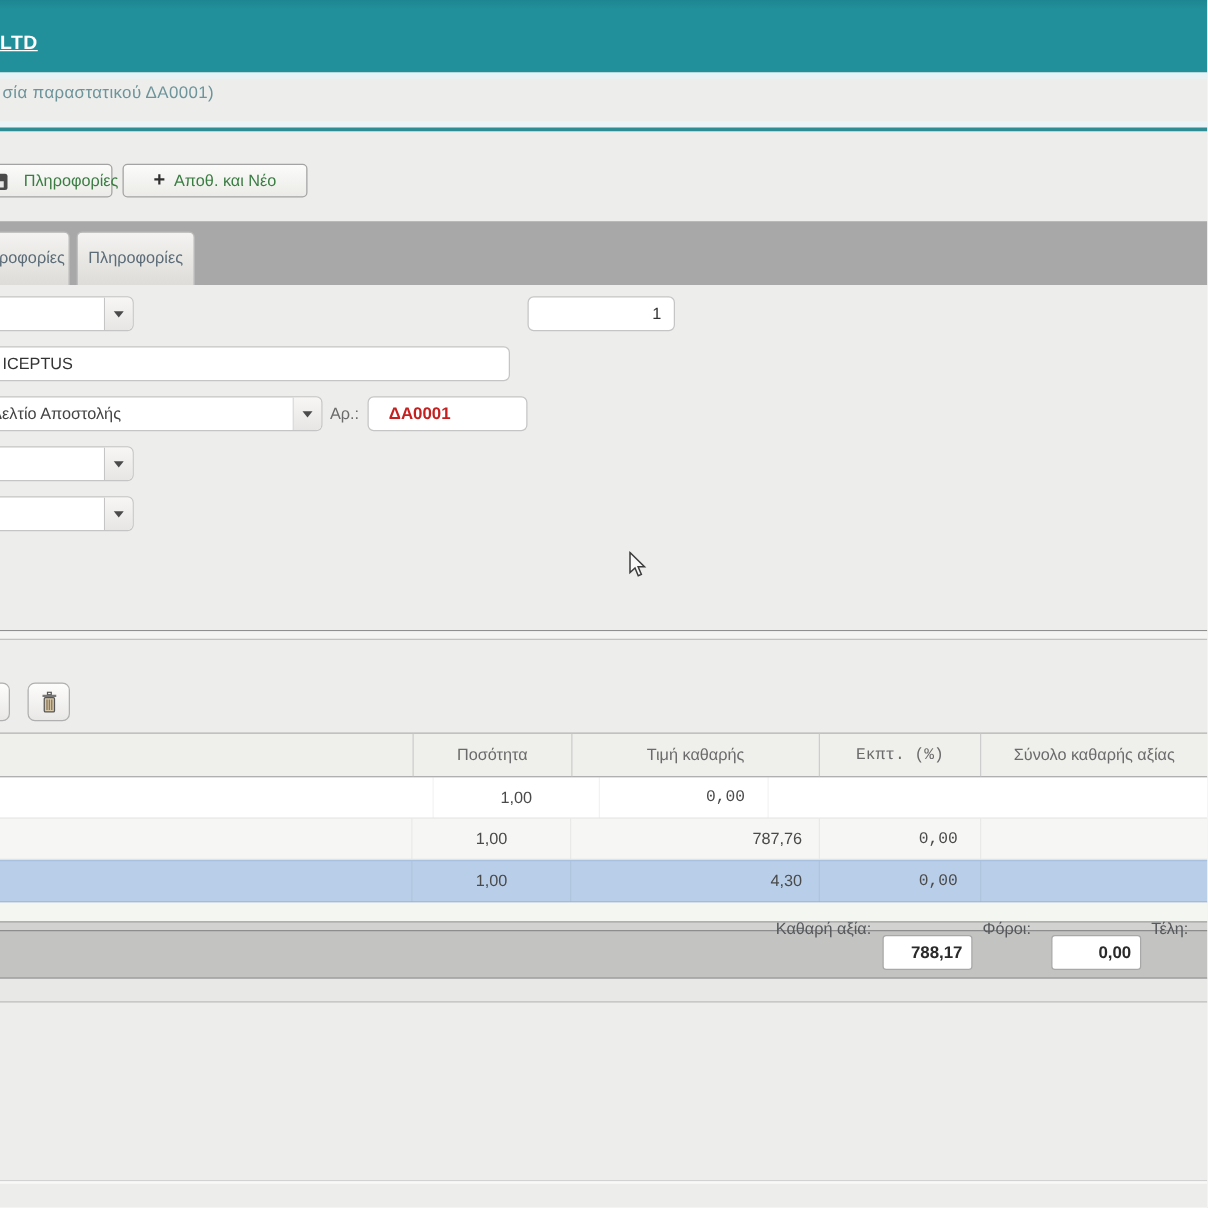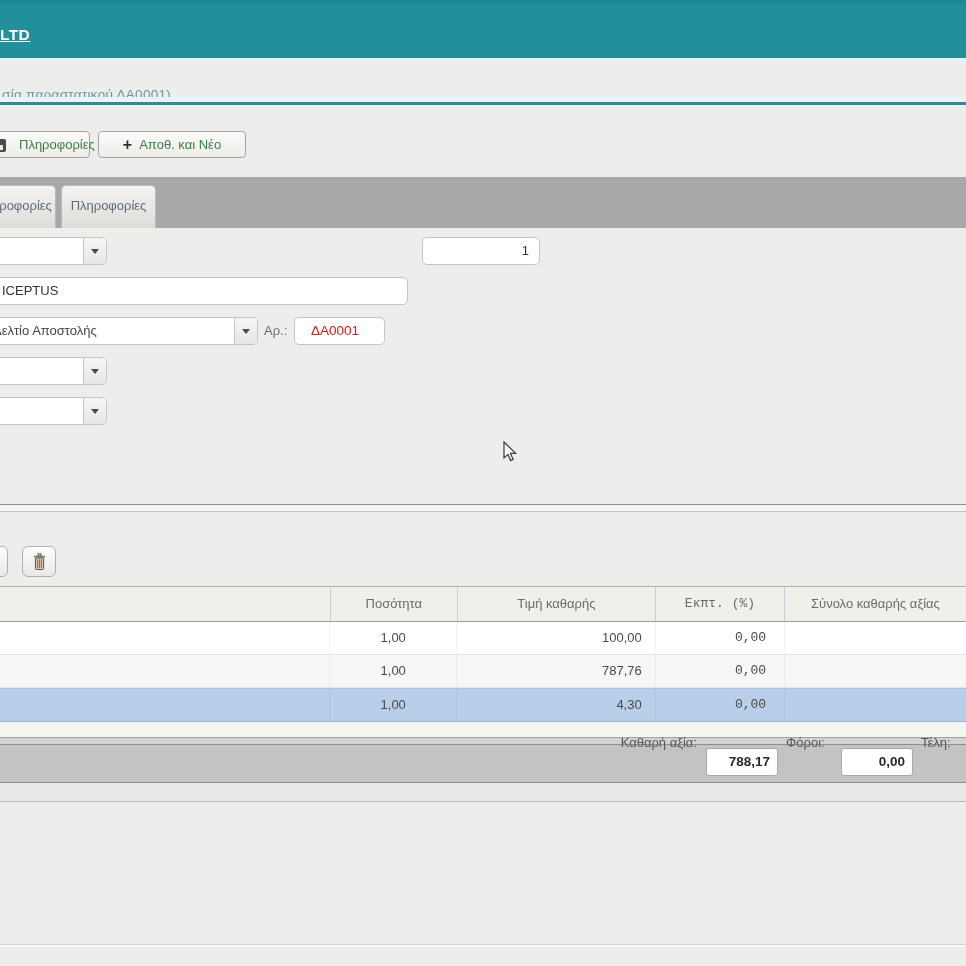--- a/index.html
+++ b/index.html
@@ -4,21 +4,21 @@
 <style>
   html,body{margin:0;padding:0;}
   .screen{position:relative;width:966px;height:966px;overflow:hidden;
     background:#ededeb;font-family:"Liberation Sans",sans-serif;font-size:13px;color:#444;}
   .abs{position:absolute;}
 
   
   .topbar{left:0;top:0;width:966px;height:58px;background:linear-gradient(#1d8591,#21909a 12%);}
   .brand{left:0;top:26px;color:#fff;font-weight:bold;font-size:15.5px;text-decoration:underline;letter-spacing:.4px;cursor:pointer;}
   .strip-blue1{left:0;top:58px;width:966px;height:5px;background:#e7f2f6;}
-  .subtitle{left:2px;top:87px;color:#6d949b;font-size:13.5px;letter-spacing:.3px;}
+  .subtitle{left:2px;top:66px;color:#6d949b;font-size:13.5px;letter-spacing:.3px;}
   .strip-blue2{left:0;top:97px;width:966px;height:5px;background:#eaf3f7;}
   .teal-line{left:0;top:102px;width:966px;height:3px;background:#2e8c94;}
 
   
   .btn{height:27px;border:1px solid #a3a3a3;border-radius:4px;
     background:linear-gradient(#fbfbfa,#ecebe8);box-sizing:border-box;
     display:flex;align-items:center;justify-content:center;gap:7px;cursor:pointer;
     color:#3a7d42;font-size:13px;}
   .btn-save{left:-24px;top:131px;width:114px;justify-content:flex-start;padding-left:42px;}
   .save-ico{position:absolute;left:16px;top:7px;width:13px;height:13px;background:#4a4a4a;border-radius:2px;}
@@ -39,21 +39,21 @@
   .dd .fieldtxt{flex:1;line-height:26px;padding-left:8px;color:#444;overflow:hidden;white-space:nowrap;}
   .dd .arrow{width:22px;border-left:1px solid #c5c5c5;background:linear-gradient(#f7f6f5,#e7e6e4);
     border-radius:0 4px 4px 0;display:flex;align-items:center;justify-content:center;}
   .tri{width:0;height:0;border-left:4px solid transparent;border-right:4px solid transparent;border-top:5px solid #4a4a4a;}
   .tin{height:28px;box-sizing:border-box;background:#fff;border:1px solid #c5c5c5;border-radius:5px;line-height:26px;color:#333;}
   .dd1{left:-60px;top:237px;width:167px;}
   .in-copies{left:422px;top:237px;width:118px;text-align:right;padding-right:10px;}
   .in-customer{left:-40px;top:277px;width:448px;padding-left:41px;}
   .dd3{left:-16px;top:317px;width:274px;}
   .lab-num{left:264px;top:317px;line-height:28px;color:#6b6b6b;}
-  .in-num{left:294px;top:317px;width:91px;padding-left:16px;font-weight:normal;color:#c4201f;font-size:13.5px;}
+  .in-num{left:294px;top:317px;width:128px;padding-left:16px;font-weight:bold;color:#c4201f;font-size:13.5px;}
   .dd4{left:-60px;top:357px;width:167px;}
   .dd5{left:-60px;top:397px;width:167px;}
 
   
   .hr1{left:0;top:504px;width:966px;height:1px;background:#8f8f8f;}
   .hr1b{left:0;top:505px;width:966px;height:6px;background:#f4f4f2;}
   .hr2{left:0;top:511px;width:966px;height:1px;background:#c2c2c2;}
 
   
   .tbtn{top:546px;height:31px;box-sizing:border-box;border:1px solid #b0b0b0;border-radius:6px;
@@ -180,21 +180,20 @@
       <div class="c desc"></div>
       <div class="c qty">Ποσότητα</div>
       <div class="c price" style="text-align:center;padding-right:0;">Τιμή καθαρής</div>
       <div class="c disc" style="text-align:center;padding-right:0;">Εκπτ. (%)</div>
       <div class="c tot">Σύνολο καθαρής αξίας</div>
     </div>
 
     <div class="grow">
       <div class="c desc"></div>
       <div class="c qty">1,00</div>
-      <div class="c price">100,00</div>
       <div class="c disc">0,00</div>
       <div class="c tot"></div>
     </div>
 
     <div class="grow alt">
       <div class="c desc"></div>
       <div class="c qty">1,00</div>
       <div class="c price">787,76</div>
       <div class="c disc">0,00</div>
       <div class="c tot"></div>

